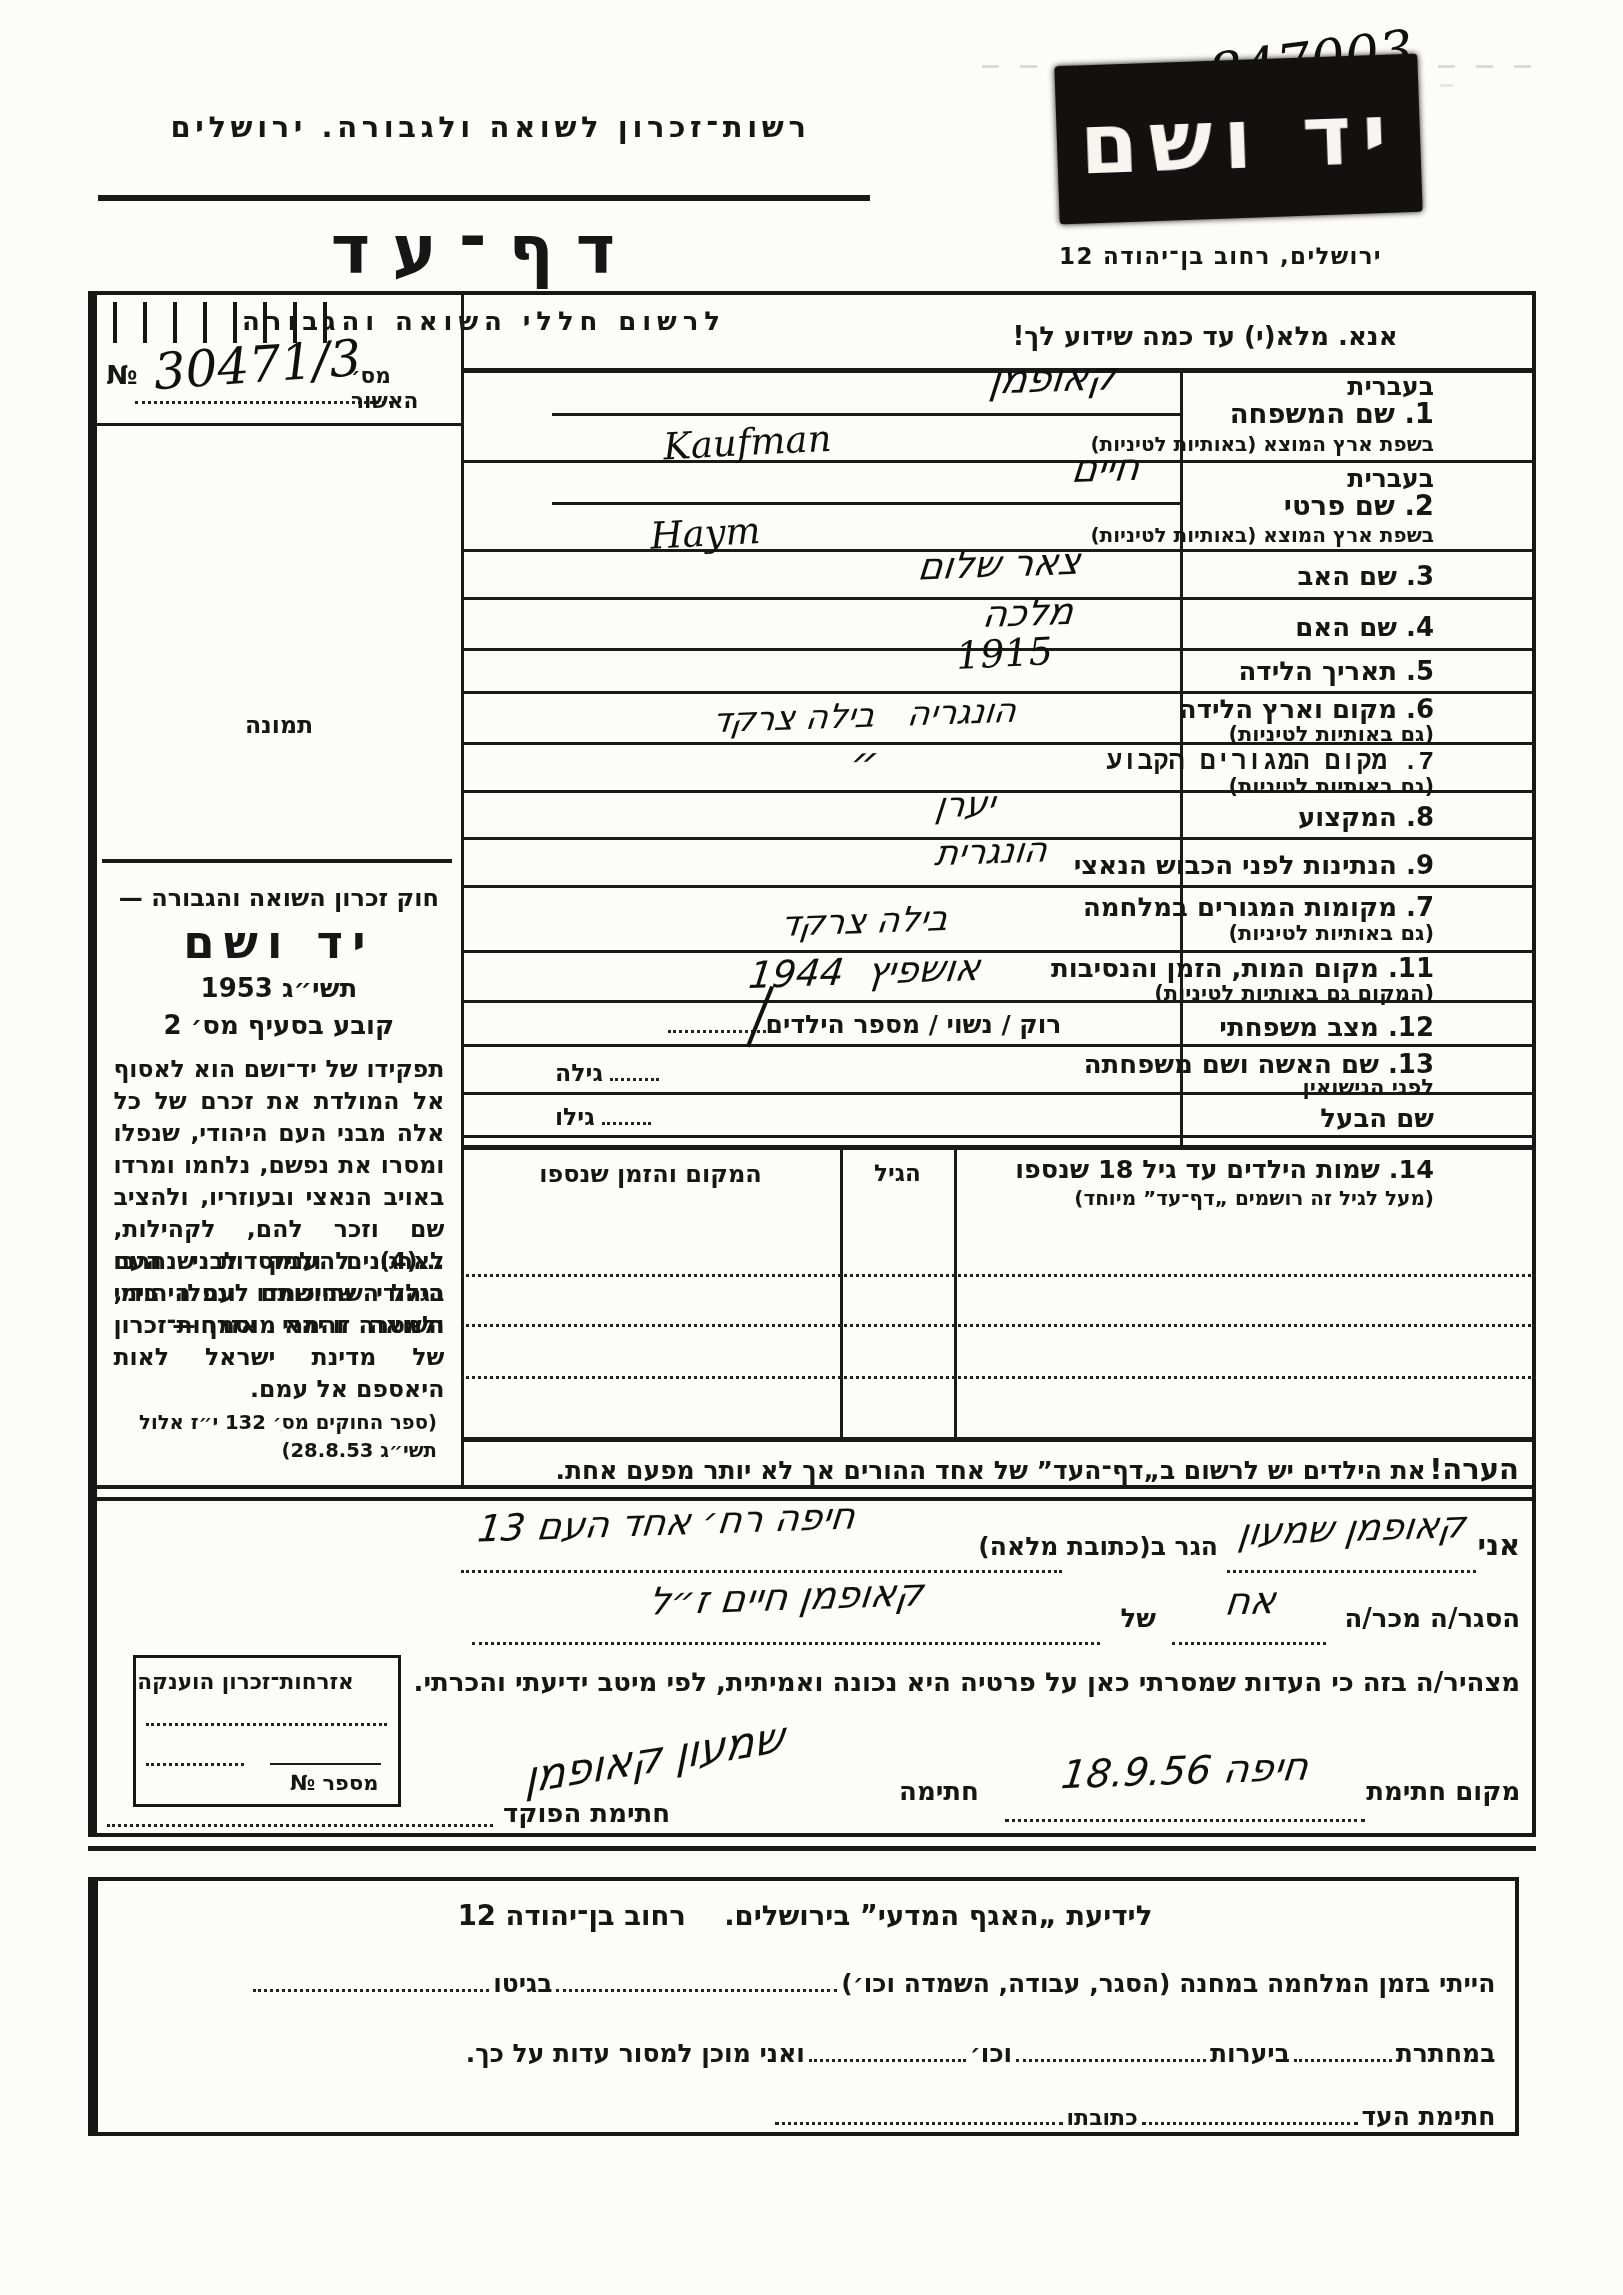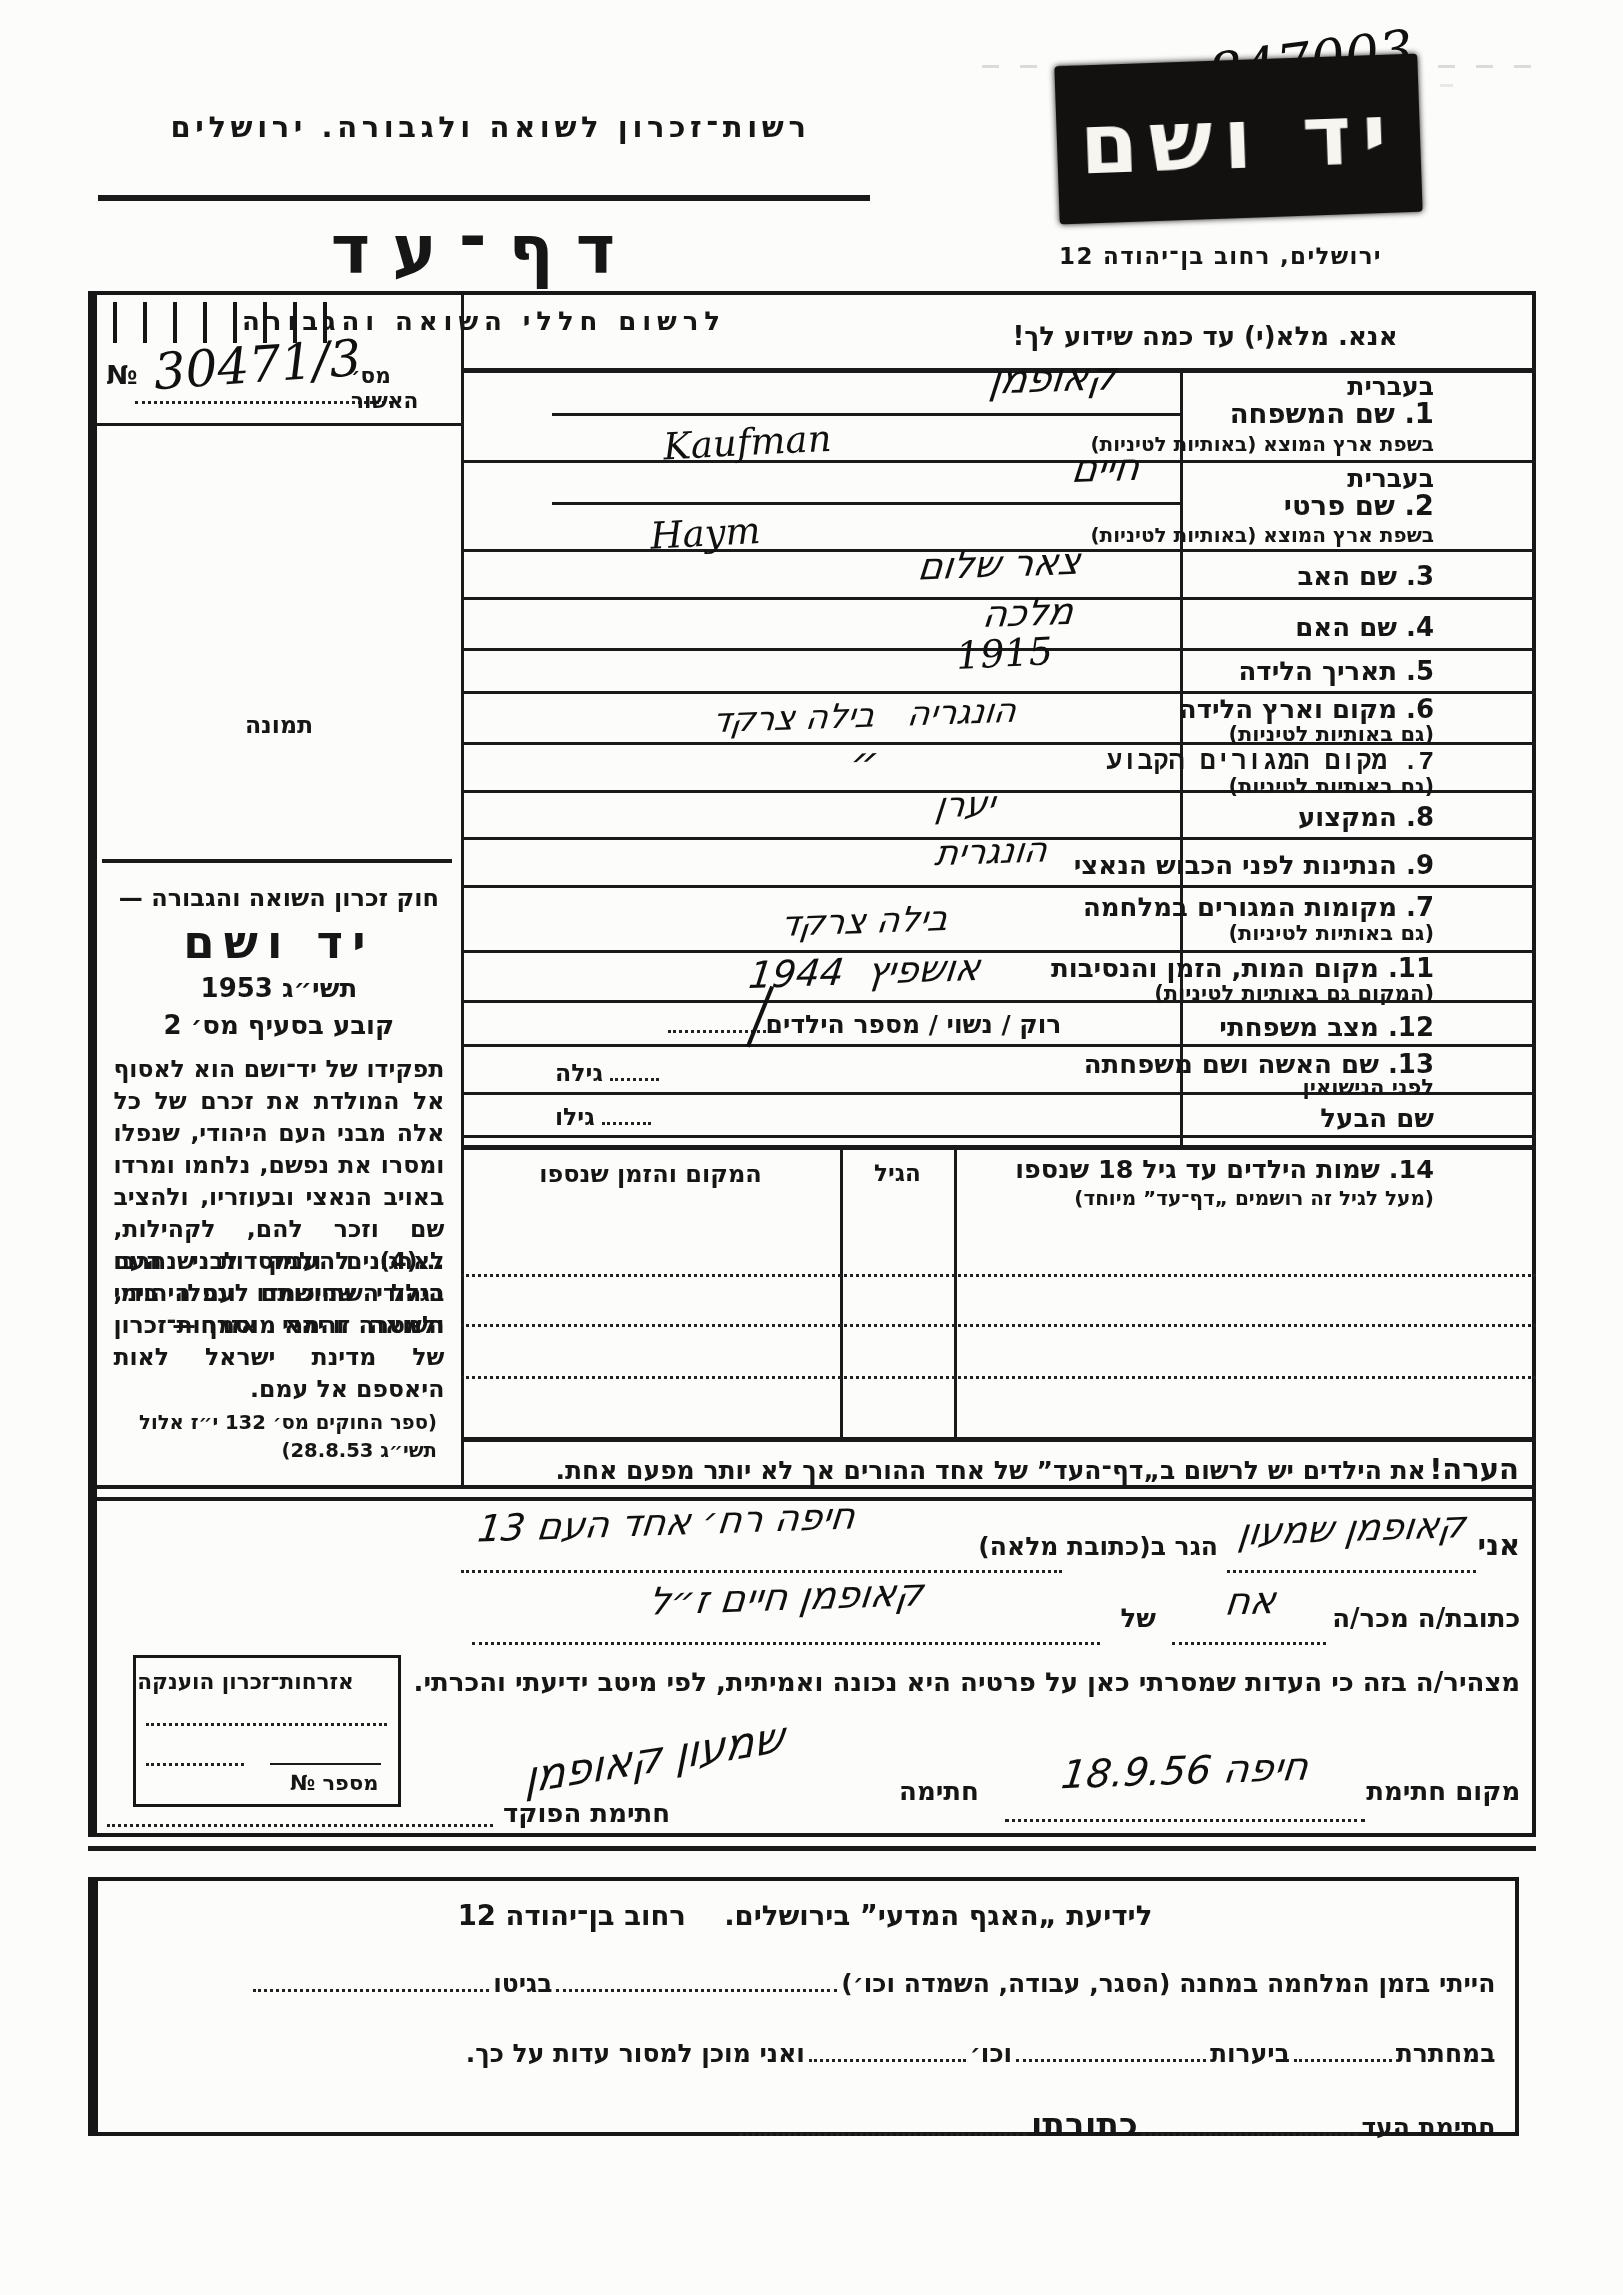--- a/index.html
+++ b/index.html
@@ -169,21 +169,21 @@
     <div class="rule" style="left:0;top:1190px;width:1439px;height:3.9px;"></div>
     <div class="rule" style="left:0;top:1202px;width:1439px;height:3.9px;"></div>
 
     <div class="abs p" style="right:11.8px;top:1233px;font-size:29px;">אני</div>
     <div class="abs hwh" style="right:62px;top:1212px;width:236px;text-align:center;font-size:37px;">קאופמן שמעון</div>
     <div class="drule" style="right:56px;top:1275px;width:249px;"></div>
     <div class="abs p" style="right:314px;top:1237px;font-size:25px;">הגר ב(כתובת מלאה)</div>
     <div class="abs hwh" style="left:170px;top:1206px;width:799px;text-align:center;font-size:37px;">חיפה רח׳ אחד העם 13</div>
     <div class="drule" style="left:364px;top:1275px;width:601px;"></div>
 
-    <div class="abs p" style="right:11.8px;top:1308px;font-size:26px;">כתובת/ה מכר/ה</div>
+    <div class="abs p" style="right:11.8px;top:1308px;font-size:26px;">הסגר/ה מכר/ה</div>
     <div class="abs hwh" style="right:216px;top:1284px;width:131px;text-align:center;font-size:38px;">אח</div>
     <div class="drule" style="right:206px;top:1347px;width:154px;"></div>
     <div class="abs p" style="right:376px;top:1308px;font-size:26px;">של</div>
     <div class="abs hwh" style="right:445px;top:1280px;width:602px;text-align:center;font-size:38px;">קאופמן חיים ז״ל</div>
     <div class="drule" style="right:432px;top:1347px;width:628px;"></div>
 
     <div class="abs p" style="right:11.8px;top:1372px;width:1375px;text-align:right;font-size:26px;">מצהיר/ה בזה כי העדות שמסרתי כאן על פרטיה היא נכונה ואמיתית, לפי מיטב ידיעתי והכרתי.</div>
 
     <div class="abs p" style="right:11.8px;top:1481px;font-size:26px;">מקום חתימת</div>
     <div class="abs hwh" style="right:177px;top:1453px;width:340px;text-align:center;font-size:39px;">חיפה 18.9.56</div>
@@ -226,19 +226,19 @@
       <span class="p" style="font-size:25px;white-space:nowrap;">ביערות</span>
       <span class="dseg" style="width:190px;"></span>
       <span class="p" style="font-size:25px;white-space:nowrap;">וכו׳</span>
       <span class="dseg" style="width:157px;"></span>
       <span class="p" style="font-size:25px;white-space:nowrap;">ואני מוכן למסור עדות על כך.</span>
     </div>
 
     <div class="abs" style="right:19.6px;top:208px;left:19.6px;display:flex;direction:rtl;align-items:baseline;gap:3.9px;">
       <span class="p" style="font-size:25px;white-space:nowrap;">חתימת העד</span>
       <span class="dseg" style="width:216px;"></span>
-      <span class="p" style="font-size:33px;white-space:nowrap;margin-top:16px;">כתובתו</span>
+      <span class="p" style="font-size:22px;white-space:nowrap;margin-top:16px;">כתובתו</span>
       <span class="dseg" style="width:288px;"></span>
     </div>
   </div>
 
 </div>
 
 
 </body></html>

